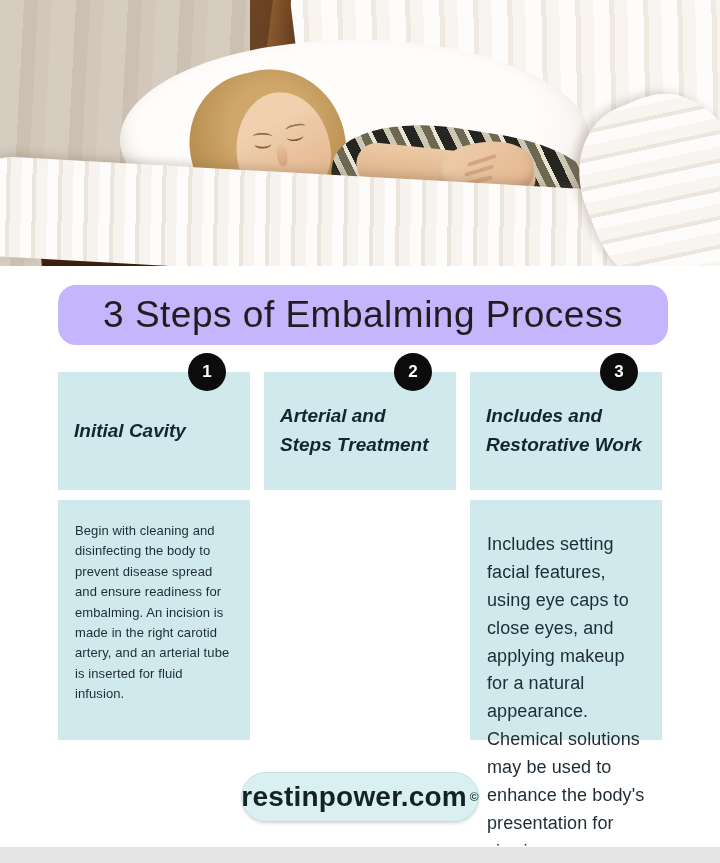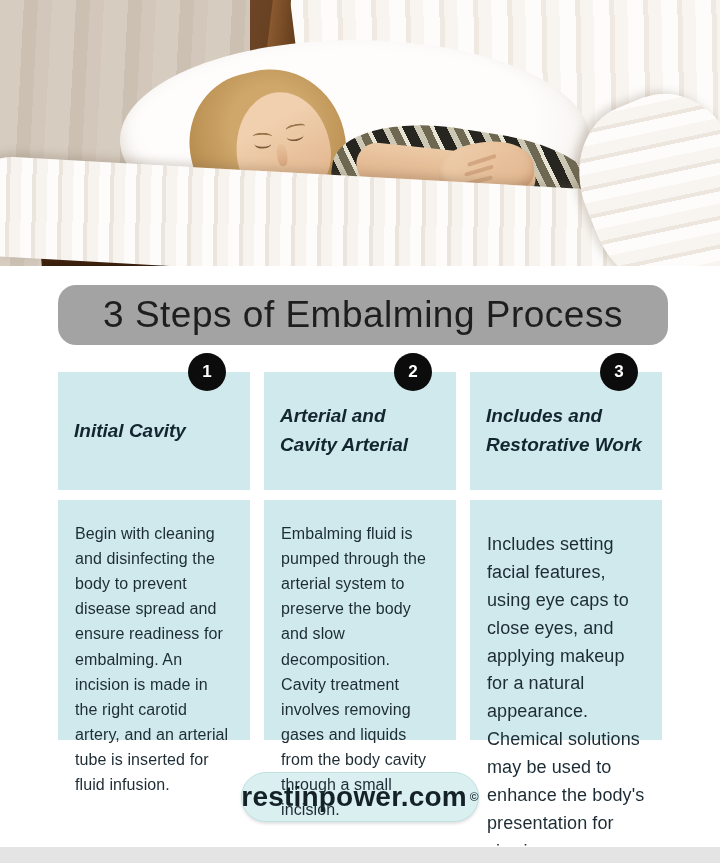--- a/index.html
+++ b/index.html
@@ -54,32 +54,32 @@
   .f3{left:24px;top:36px;transform:rotate(-8deg);}
   .rim{position:absolute;left:-30px;top:176px;width:760px;height:100px;transform:rotate(3.2deg);
     border-radius:40px 40px 0 0;box-shadow:0 -4px 8px rgba(120,100,80,.25);
     background:repeating-linear-gradient(88deg,#fdfcfa 0 11px,#ebe5de 11px 15px,#f7f4ef 15px 26px);}
   .rim-corner{position:absolute;right:-26px;top:96px;width:160px;height:190px;transform:rotate(-22deg);
     border-radius:42%;box-shadow:-4px -4px 8px rgba(120,100,80,.25);
     background:repeating-linear-gradient(10deg,#fdfcfa 0 12px,#ece6df 12px 16px,#f8f5f1 16px 28px);}
 
   
   .banner{position:relative;margin:19px 52px 0 58px;width:610px;height:60px;border-radius:18px;
-    background:#a3a3a3;display:flex;align-items:center;justify-content:center;}
+    background:#c4b5fd;display:flex;align-items:center;justify-content:center;}
   .banner-text{font-size:37px;font-weight:400;color:#1e1e1e;letter-spacing:.5px;white-space:nowrap;}
 
   
   .steps{display:grid;grid-template-columns:repeat(3,1fr);gap:14px;margin:8px 58px 0 58px;}
   .step{position:relative;padding-top:19px;}
   .badge{position:absolute;top:0;left:130px;width:38px;height:38px;border-radius:50%;background:#0c0c0c;
     color:#fff;font-size:17px;font-weight:bold;display:flex;align-items:center;justify-content:center;z-index:2;}
   .head-box{height:118px;background:#cfe9ed;display:flex;align-items:center;padding:0 16px;box-sizing:border-box;}
   .head-text{font-size:19px;font-weight:bold;font-style:italic;line-height:1.52;color:#13262f;}
   .body-box{margin-top:10px;height:240px;background:#cfe9ed;padding:21px 17px;box-sizing:border-box;}
-  .body-text{font-size:16px;line-height:1.57;color:#1d2c34;letter-spacing:.1px;}
+  .body-text{font-size:13px;line-height:1.57;color:#1d2c34;letter-spacing:.1px;}
   .step:nth-child(3) .body-text{font-size:18px;line-height:1.55;padding-top:10px;display:block;}
 
   
   .pill{margin:32px auto 0;width:236px;height:48px;border-radius:26px;background:#daf0f0;
     border:1px solid #c0e1e2;box-shadow:0 2px 3px rgba(0,0,0,.12);
     display:flex;align-items:center;justify-content:center;}
   .brand{font-size:28px;font-weight:bold;color:#142228;letter-spacing:.2px;}
   .copy{font-size:12px;font-weight:bold;color:#2a3a40;vertical-align:10px;margin-left:3px;}
   .bottom-bar{position:absolute;left:0;right:0;bottom:0;height:16px;background:#e4e4e4;}
 </style>
@@ -129,24 +129,21 @@
         <span class="head-text">Initial Cavity</span>
       </div>
       <div class="body-box">
         <span class="body-text">Begin with cleaning and disinfecting the body to prevent disease spread and ensure readiness for embalming. An incision is made in the right carotid artery, and an arterial tube is inserted for fluid infusion.</span>
       </div>
     </div>
 
     <div class="step">
       <div class="badge">2</div>
       <div class="head-box">
-        <span class="head-text">Arterial and Cavity Arterial</span>
-      </div>
-      <div class="body-box">
-        <span class="body-text">Embalming fluid is pumped through the arterial system to preserve the body and slow decomposition. Cavity treatment involves removing gases and liquids from the body cavity through a small incision.</span>
+        <span class="head-text">Arterial and Steps Treatment</span>
       </div>
     </div>
 
     <div class="step">
       <div class="badge">3</div>
       <div class="head-box">
         <span class="head-text">Includes and Restorative Work</span>
       </div>
       <div class="body-box">
         <span class="body-text">Includes setting facial features, using eye caps to close eyes, and applying makeup for a natural appearance. Chemical solutions may be used to enhance the body's presentation for viewing..</span>

